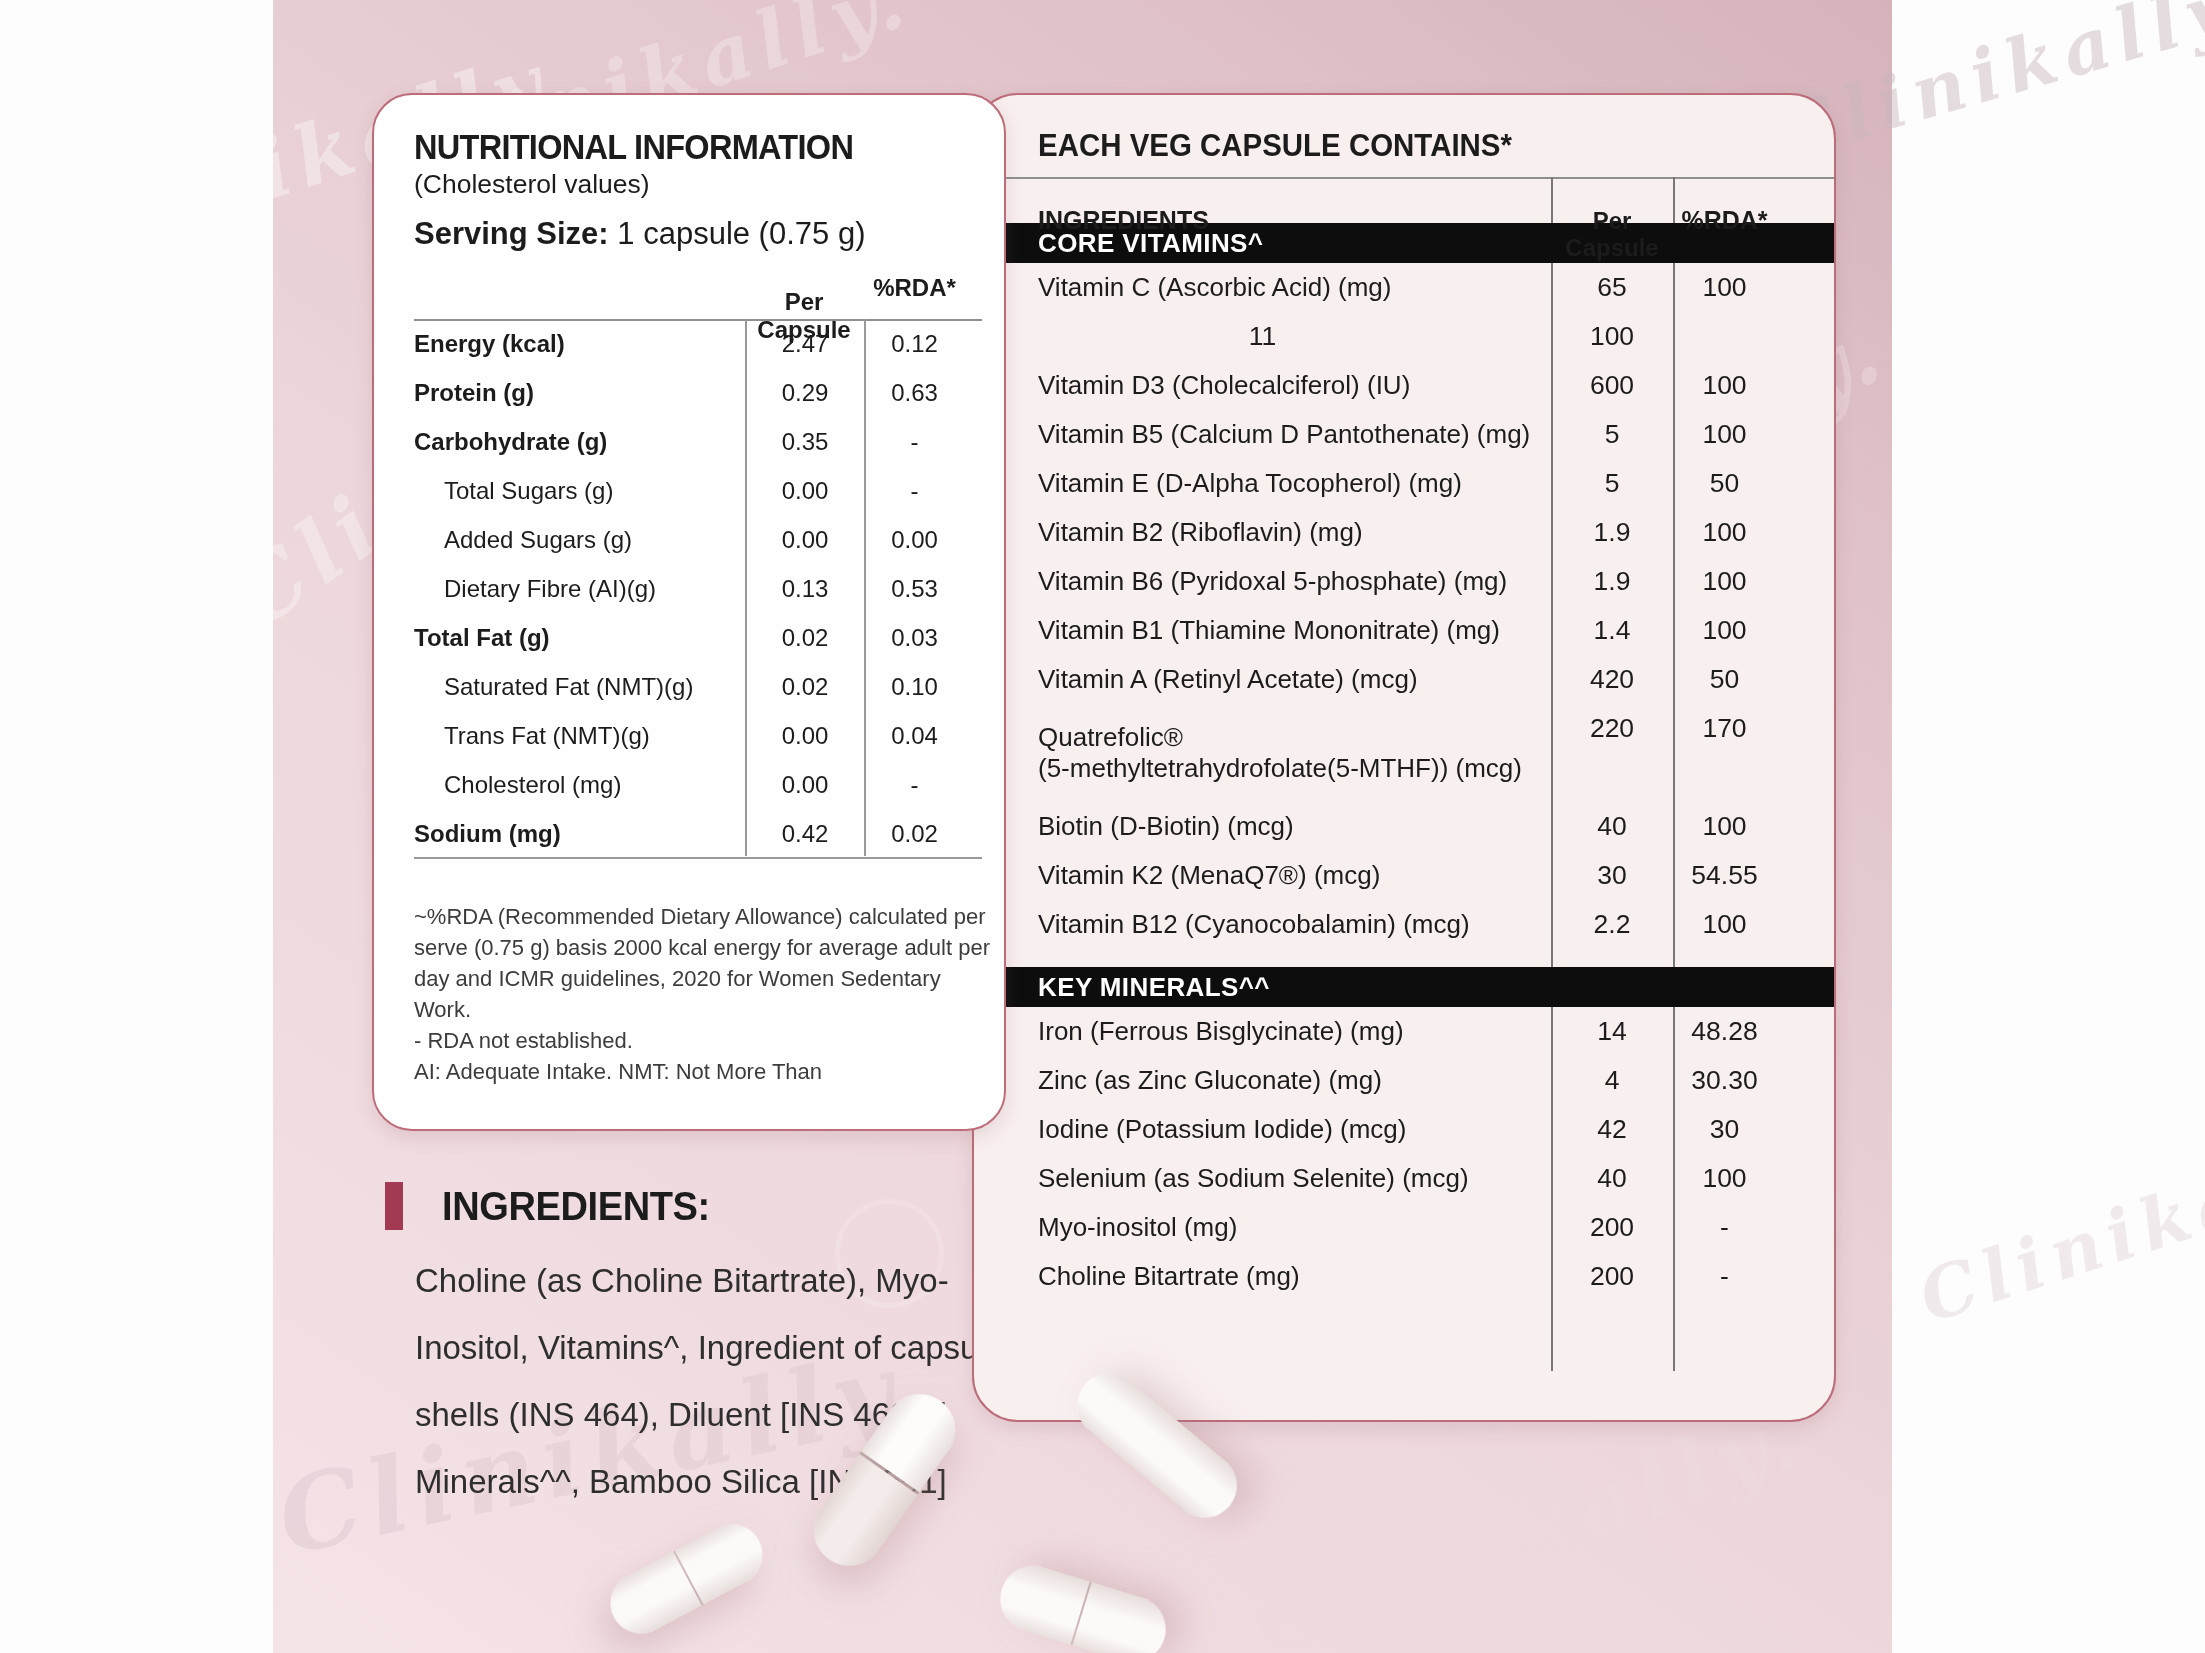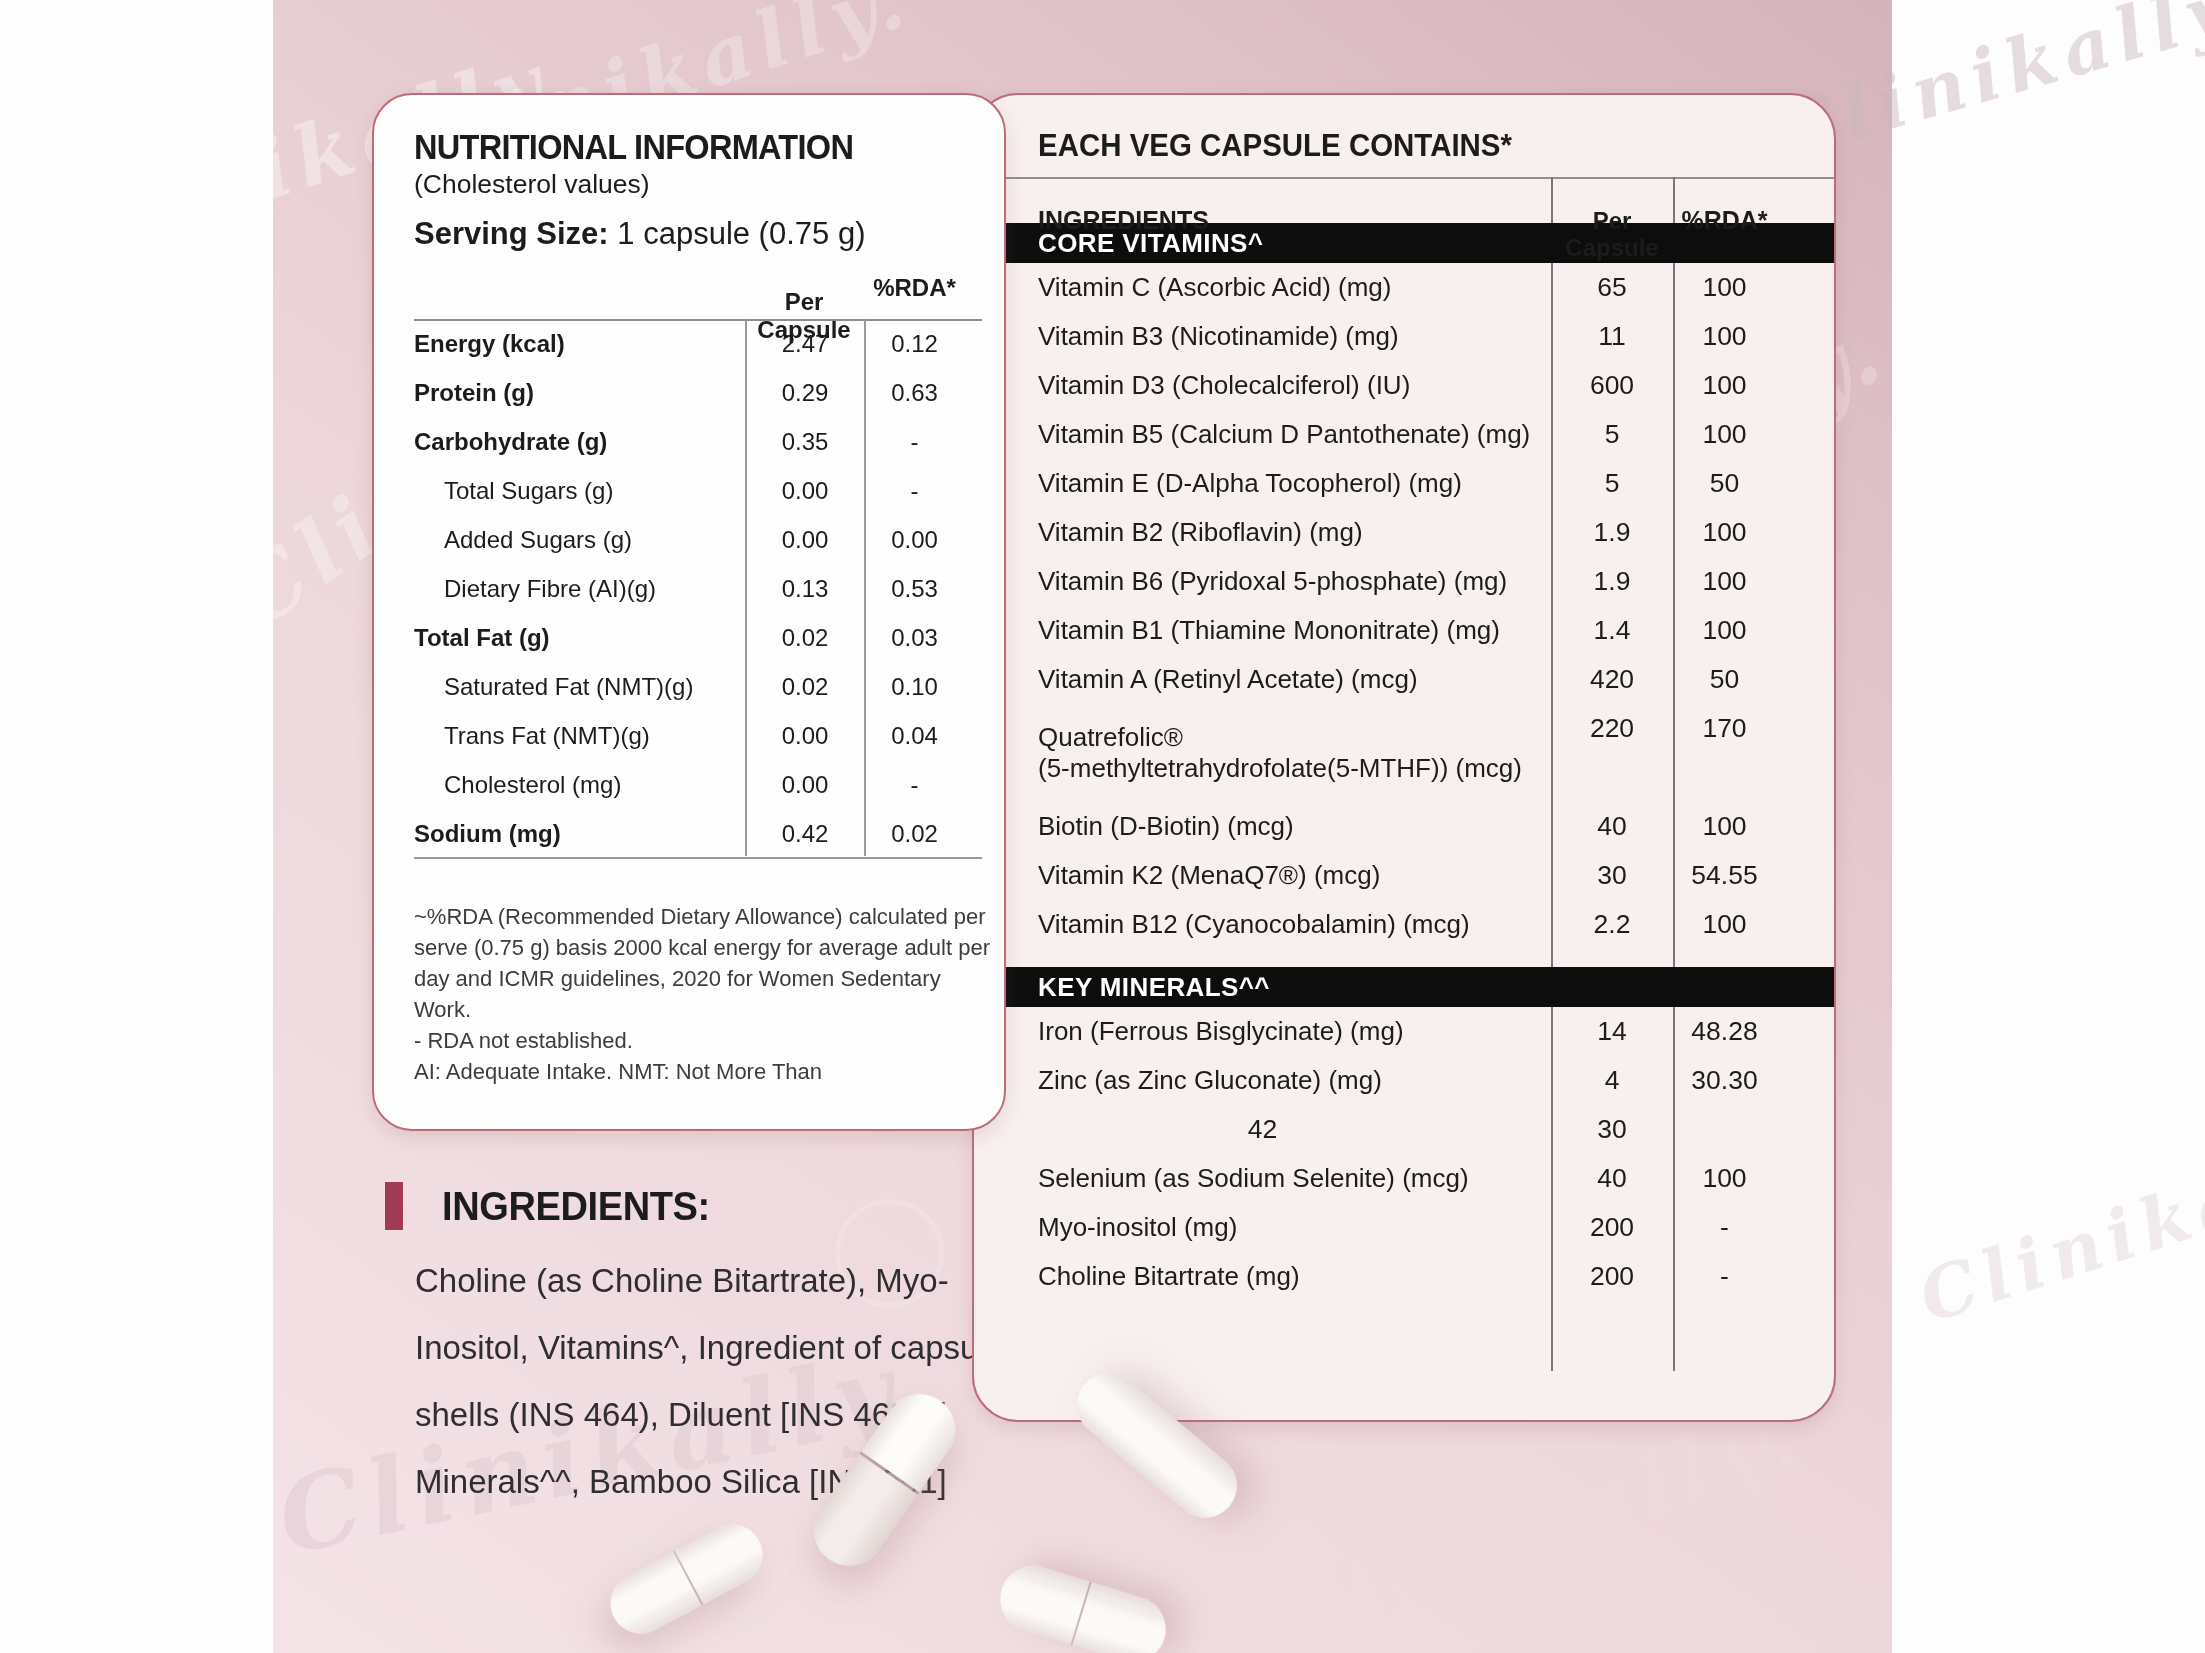--- a/index.html
+++ b/index.html
@@ -136,21 +136,20 @@
 Capsule</div>
         <div class="c3">%RDA*</div>
       </div>
     <div class="rt-bar">CORE VITAMINS^</div>
         <div class="rt-row">
           <span class="lbl">Vitamin C (Ascorbic Acid) (mg)</span>
           <span class="val">65</span>
           <span class="val">100</span>
         </div>
         <div class="rt-row">
-          <span class="lbl">Vitamin B3 (Nicotinamide) (mg)</span>
           <span class="val">11</span>
           <span class="val">100</span>
         </div>
         <div class="rt-row">
           <span class="lbl">Vitamin D3 (Cholecalciferol) (IU)</span>
           <span class="val">600</span>
           <span class="val">100</span>
         </div>
         <div class="rt-row">
           <span class="lbl">Vitamin B5 (Calcium D Pantothenate) (mg)</span>
@@ -207,20 +206,21 @@
           <span class="lbl">Iron (Ferrous Bisglycinate) (mg)</span>
           <span class="val">14</span>
           <span class="val">48.28</span>
         </div>
         <div class="rt-row">
           <span class="lbl">Zinc (as Zinc Gluconate) (mg)</span>
           <span class="val">4</span>
           <span class="val">30.30</span>
         </div>
         <div class="rt-row">
+          <span class="lbl">Iodine (Potassium Iodide) (mcg)</span>
           <span class="val">42</span>
           <span class="val">30</span>
         </div>
         <div class="rt-row">
           <span class="lbl">Selenium (as Sodium Selenite) (mcg)</span>
           <span class="val">40</span>
           <span class="val">100</span>
         </div>
         <div class="rt-row">
           <span class="lbl">Myo-inositol (mg)</span>

